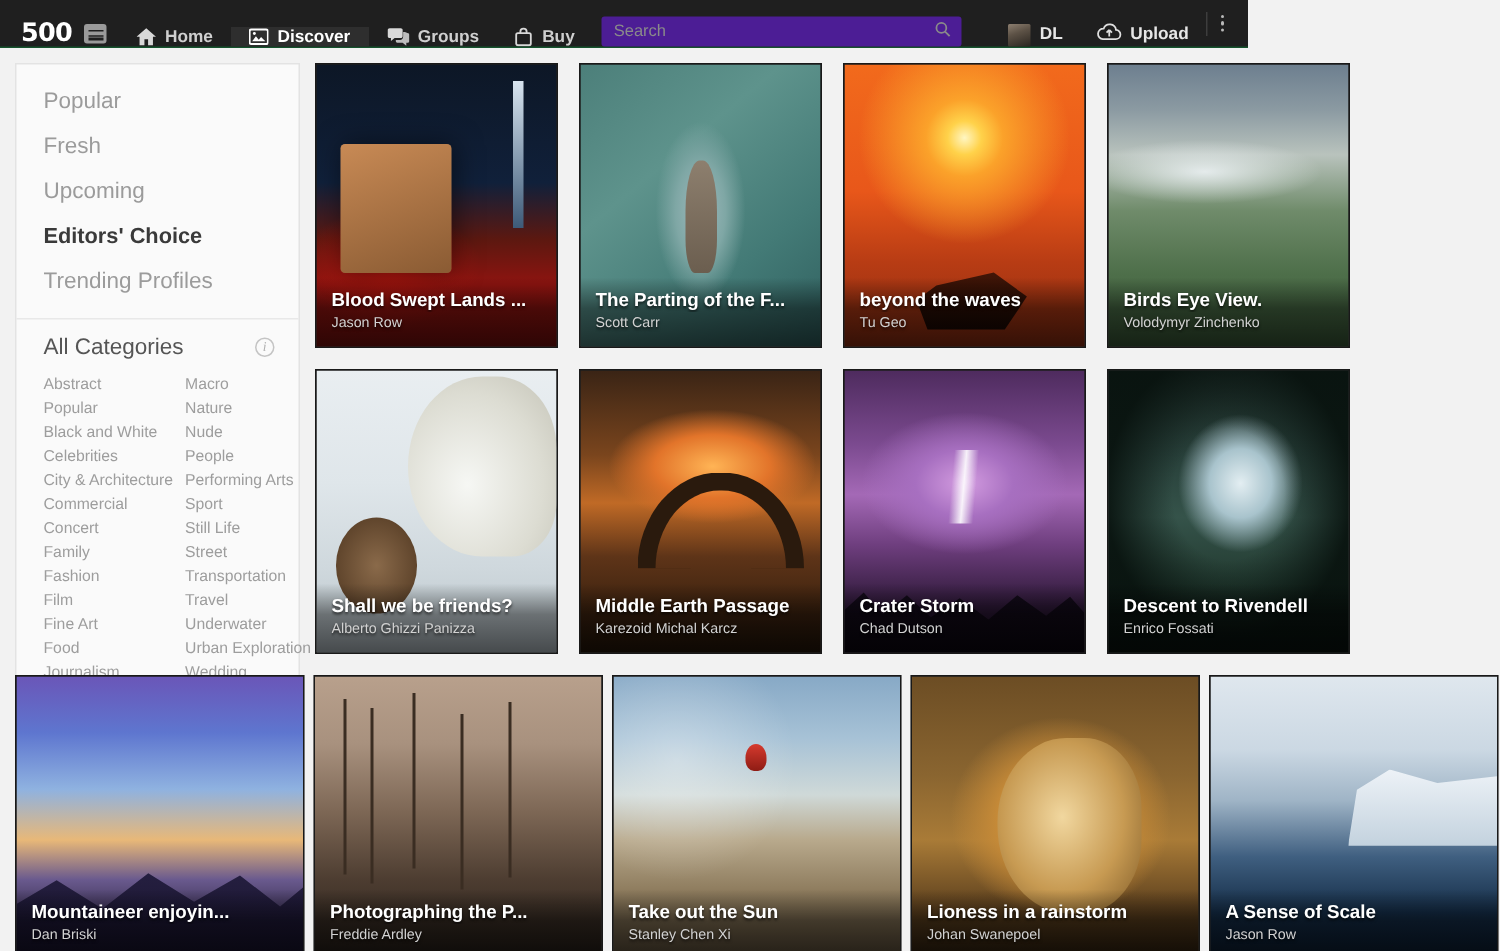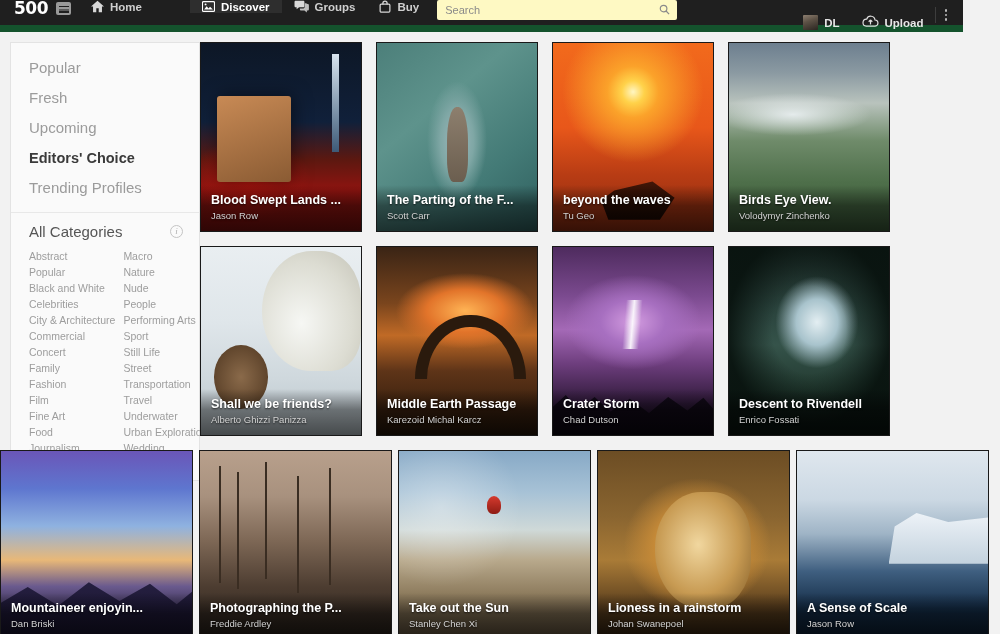--- a/index.html
+++ b/index.html
@@ -7,24 +7,24 @@
   html, body {
     width: 1000px; height: 634px;
     background: #f2f2f2;
     font-family: "Liberation Sans", sans-serif;
     overflow: hidden;
   }
 
   
   .topbar {
     position: relative;
-    width: 963px; height: 32px;
+    width: 832px; height: 32px;
     background: #1f1f1f;
-    display: flex; align-items: flex-start;
-    border-bottom: 7px solid #14532d;
+    display: flex; align-items: flex-end;
+    border-bottom: 1px solid #14532d;
   }
   .brand {
     display: flex; align-items: center;
     padding: 0 8px 0 14px; gap: 8px;
   }
   .logo500 {
     font-family: "DejaVu Sans", sans-serif;
     font-weight: 700; font-size: 17px; color: #fff;
     letter-spacing: -0.5px; line-height: 1;
   }
@@ -38,29 +38,29 @@
   }
   .hamburger::before { top: 3.5px; box-shadow: 0 3.5px 0 #1f1f1f; }
   .hamburger::after  { bottom: 2.5px; }
 
   .navitem {
     display: flex; align-items: center; gap: 6px;
     padding: 0 12px; color: #cfcfcf;
     font-size: 11.5px; font-weight: bold; cursor: default;
     text-decoration: none;
   }
-  .navitem.active { background: #2e2e2e; color: #fff; margin-left: 36px; }
+  .navitem.active { background: #2e2e2e; color: #fff; }
   .navitem .ico { display: inline-flex; align-items: center; }
 
   .searchwrap {
     display: flex; align-items: center; margin-left: 6px;
   }
   .searchbox {
     width: 240px; height: 20px;
-    background: #fef9c3; border: none; border-radius: 2px;
+    background: #4c1d95; border: none; border-radius: 2px;
     color: #8e8e8e; font-size: 11px;
     padding: 0 22px 0 8px;
     font-family: "Liberation Sans", sans-serif;
     position: relative;
   }
   .searchbox::placeholder { color: #8a8a8a; }
   .search-ico {
     position: absolute; right: 7px; top: 50%;
     transform: translateY(-50%); pointer-events: none;
   }
@@ -81,21 +81,21 @@
   .kebab {
     display: flex; align-items: center; gap: 4px;
     padding: 0 8px 0 9px; border-left: 1px solid #3d3d3d; height: 16px;
   }
   .kebab .dots {
     display: flex; flex-direction: column; gap: 2px;
   }
   .kebab .dots i { width: 2.5px; height: 2.5px; background: #b9b9b9; border-radius: 50%; display:block; }
 
   
-  .page { display: flex; padding: 10px; height: 602px; }
+  .page { display: flex; padding: 10px; gap: 10px; height: 602px; }
 
   
   .sidebar {
     width: 190px; flex: none;
     background: #fafafa;
     border: 1px solid #e3e3e3;
     align-self: flex-start;
     padding: 10px 0 8px 0;
   }
   .side-link {

